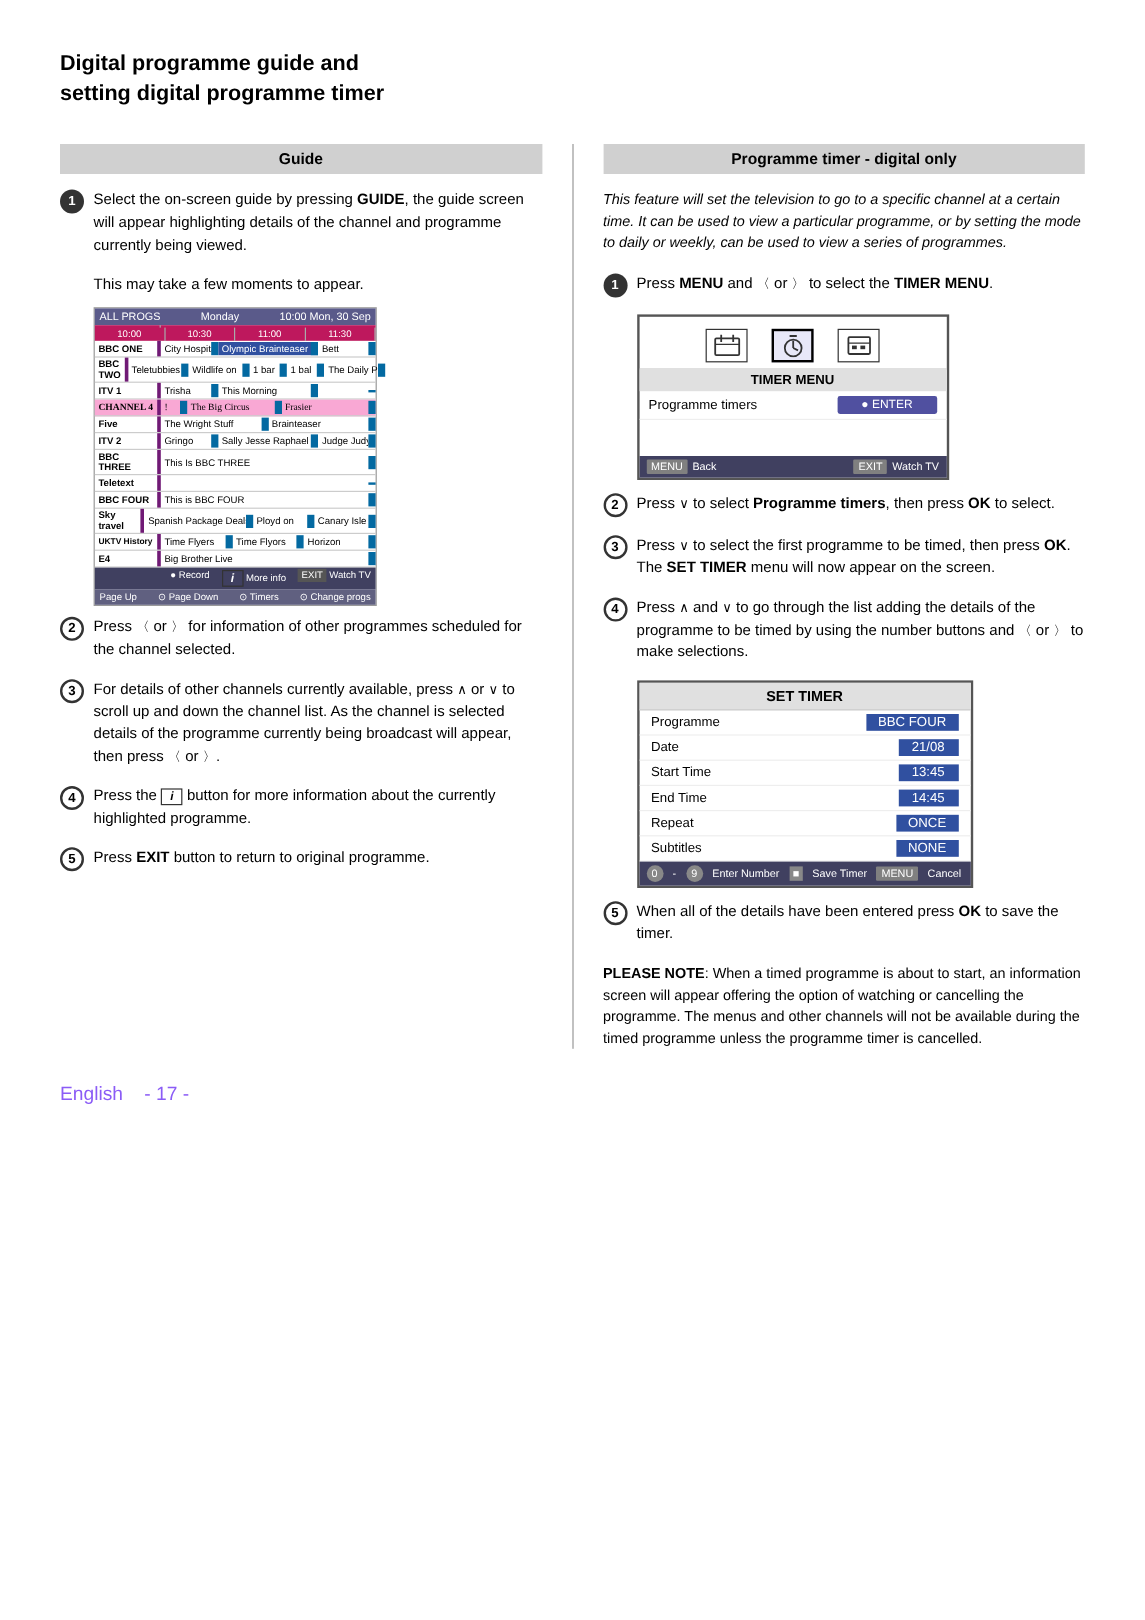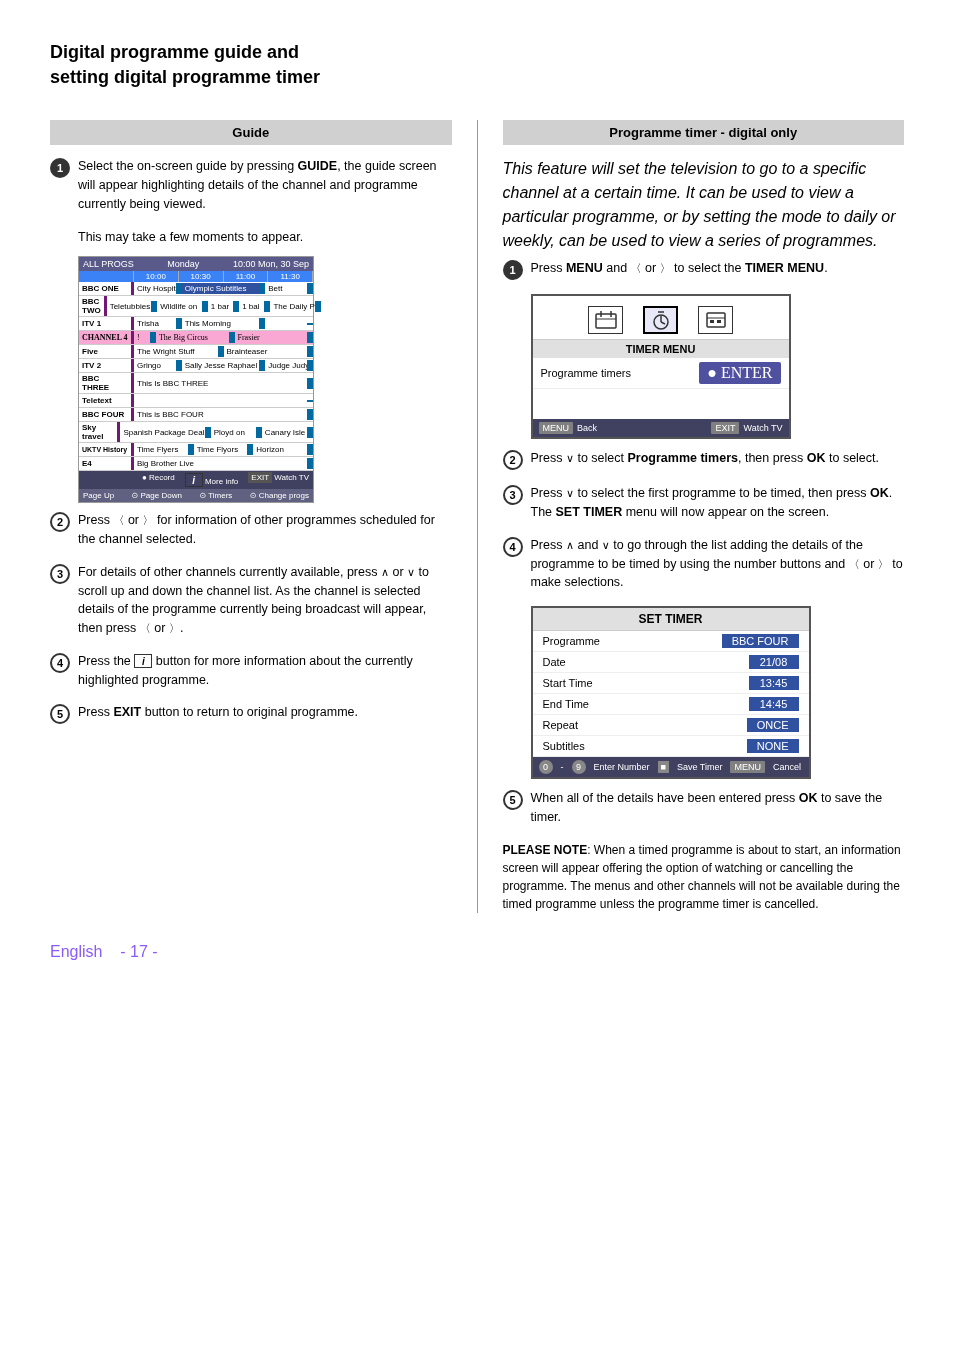--- a/index.html
+++ b/index.html
@@ -87,23 +87,24 @@
     .guide-header-row {
       display: flex;
       background: #5a5a8a;
       color: #fff;
       padding: 2px 4px;
       justify-content: space-between;
       font-size: 9px;
     }
     .guide-cols {
       display: flex;
-      background: #3b82f6;
+      background: #be185d;
       color: #fff;
       font-size: 8px;
+      flex-direction: column;
     }
     .guide-ch-col {
       width: 55px;
       padding: 1px 3px;
       border-right: 1px solid #aaa;
     }
     .guide-time-cols {
       flex: 1;
       display: flex;
     }
@@ -203,24 +204,23 @@
       display: flex;
       justify-content: space-between;
       align-items: center;
       padding: 4px 8px;
       border-bottom: 1px solid #eee;
       font-size: 11px;
     }
     .timer-menu-item .enter-btn {
       background: #5050a0;
       color: #fff;
-      padding: 2px 8px;
-      font-size: 16px;
+      padding: 2px 20px;
+      font-size: 10px;
       border-radius: 2px;
-      font-family: Liberation Serif, serif;
     }
     .timer-menu-footer {
       display: flex;
       gap: 10px;
       padding: 3px 6px;
       background: #404060;
       color: #fff;
       font-size: 9px;
       justify-content: space-between;
     }
@@ -280,23 +280,23 @@
 
     .please-note {
       font-size: 12px;
       line-height: 1.5;
       margin-top: 10px;
     }
     .please-note b { font-weight: bold; }
 
     .italic-intro {
       font-style: italic;
-      font-size: 16px;
+      font-size: 12px;
       line-height: 1.5;
-      margin-bottom: 6px;
+      margin-bottom: 16px;
     }
 
     .page-footer {
       text-align: left;
       margin-top: 30px;
       font-size: 16px;
       color: #8b5cf6;
     }
 
     .info-icon {
@@ -344,21 +344,21 @@
             <div class="guide-time-cell">10:30</div>
             <div class="guide-time-cell">11:00</div>
             <div class="guide-time-cell">11:30</div>
           </div>
         </div>
 
         <div class="guide-row">
           <div class="guide-ch">BBC ONE</div>
           <div class="guide-progs">
             <div class="guide-prog narrow">City Hospital</div>
-            <div class="guide-prog wide highlight">Olympic Subtitles</div>
+            <div class="guide-prog wide highlight">Olympic Brainteaser</div>
             <div class="guide-prog narrow">Bett</div>
           </div>
         </div>
         <div class="guide-row">
           <div class="guide-ch">BBC TWO</div>
           <div class="guide-progs">
             <div class="guide-prog narrow">Teletubbies</div>
             <div class="guide-prog narrow">Wildlife on</div>
             <div class="guide-prog" style="flex:0.5">1 bar</div>
             <div class="guide-prog" style="flex:0.5">1 bal</div>

